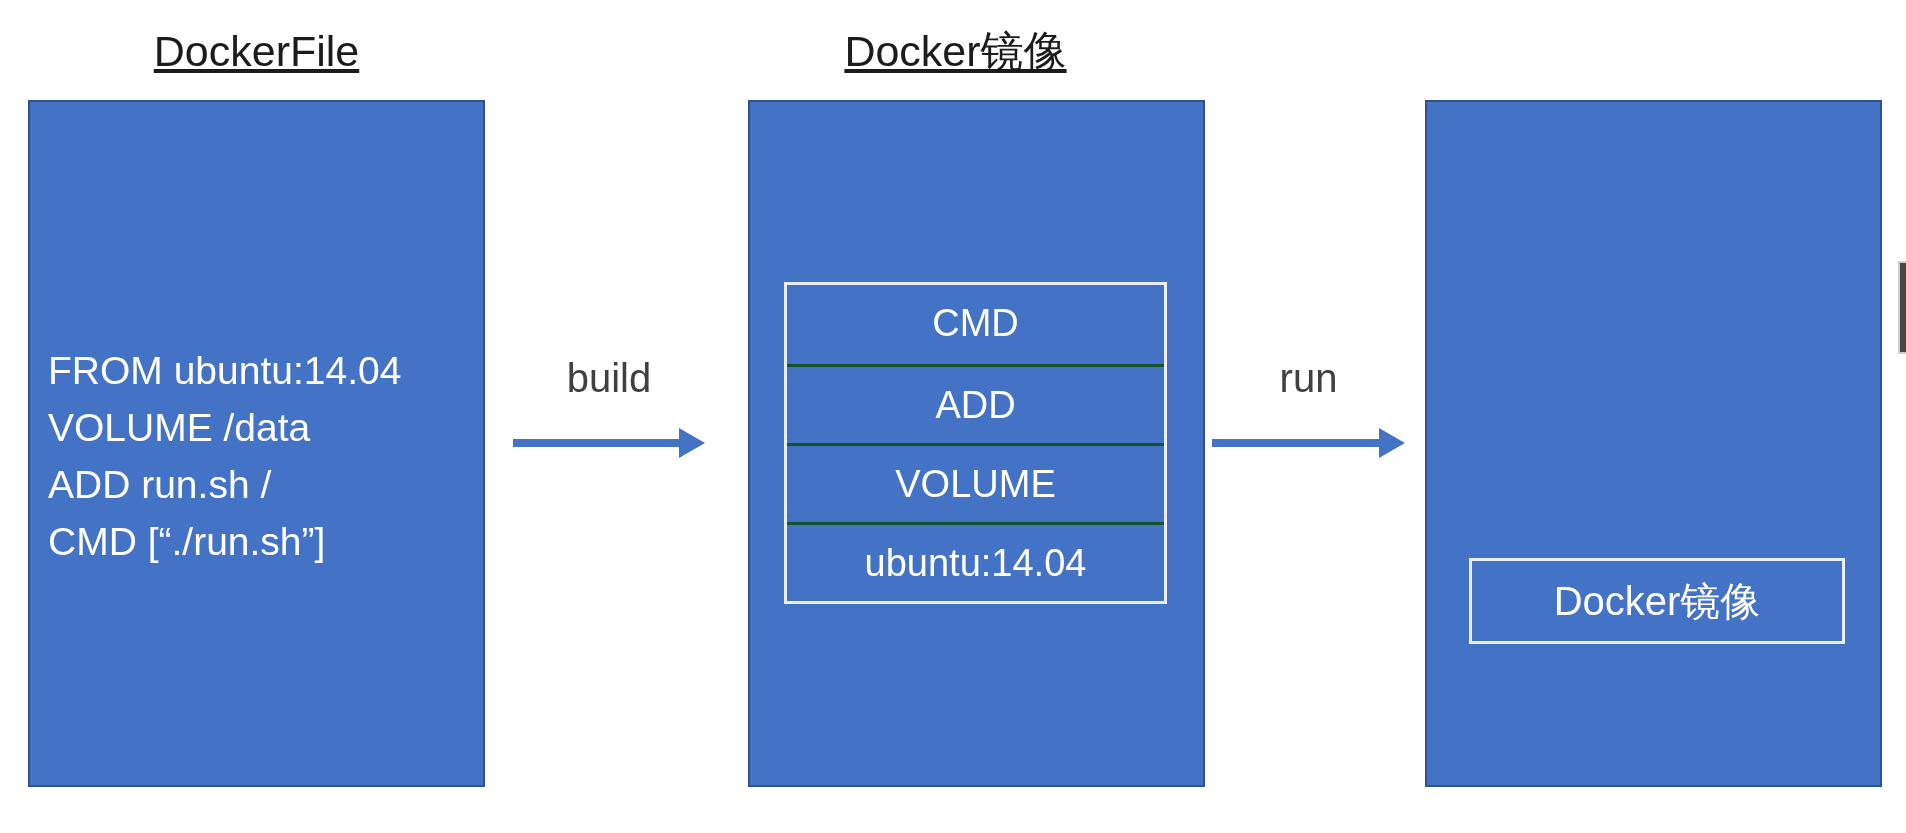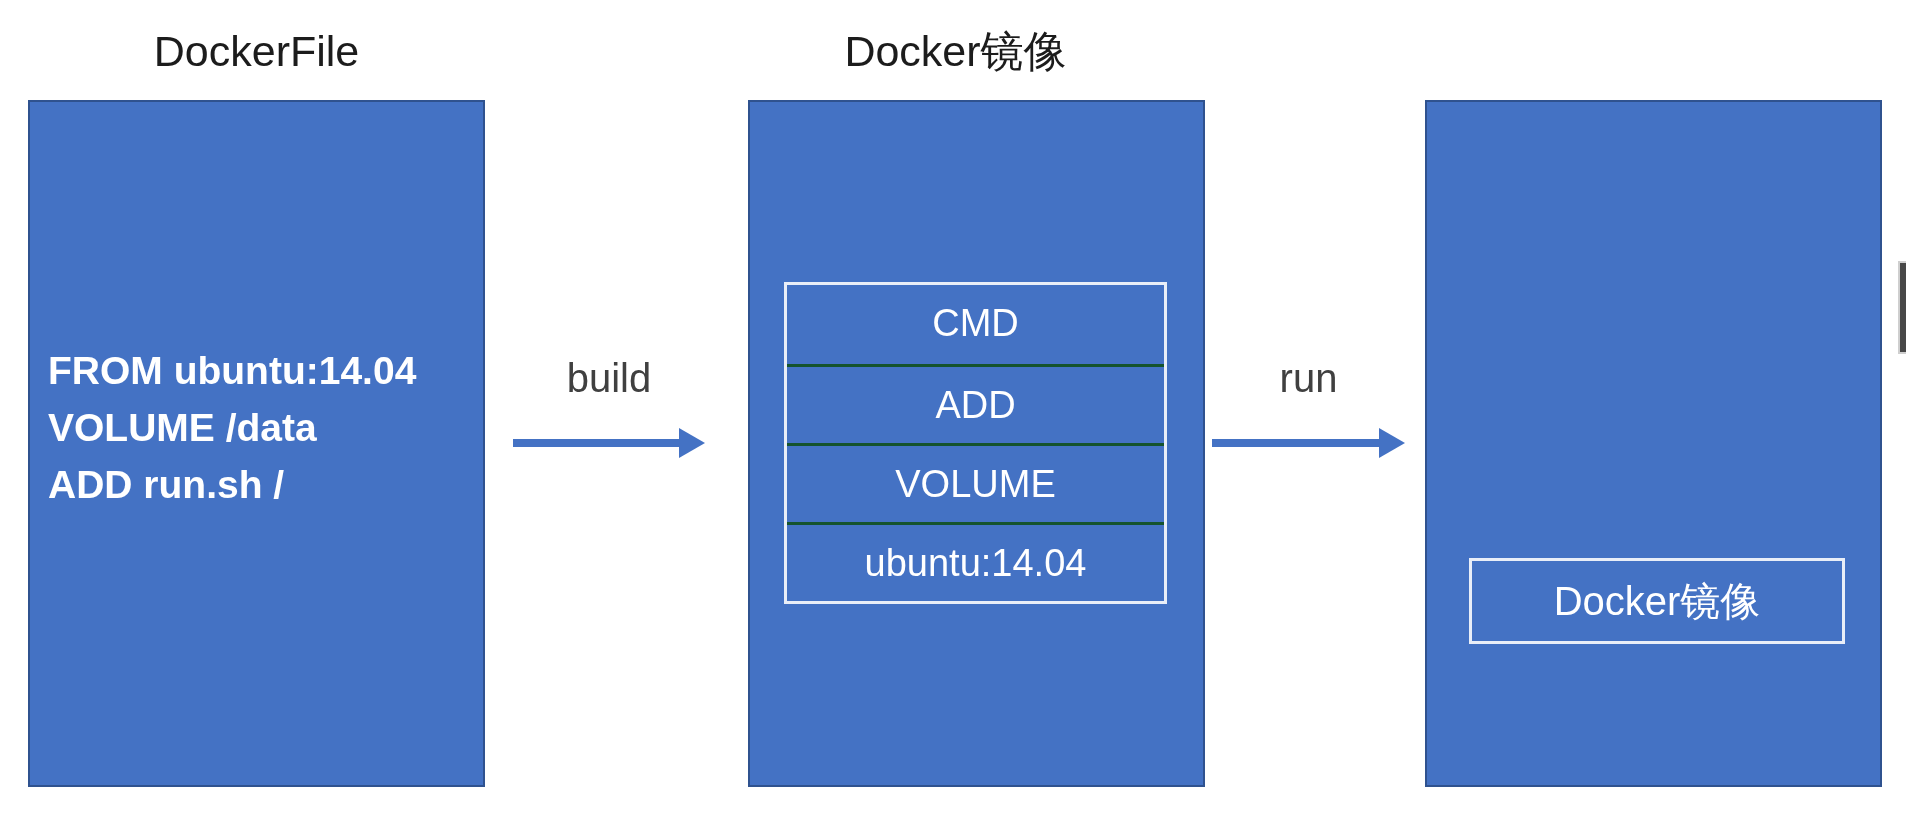--- a/index.html
+++ b/index.html
@@ -19,20 +19,21 @@
   
   .col-title {
     position: absolute;
     top: 24px;
     height: 54px;
     line-height: 54px;
     text-align: center;
     font-size: 43px;
     color: #1c1c1c;
     white-space: nowrap;
+    text-decoration: underline;
   }
   .col-title.t-left   { left: 28px;   width: 457px; }
   .col-title.t-middle { left: 728px;  width: 455px; }
   .col-title.t-right  { left: 1425px; width: 455px; }
 
   
   .big-box {
     position: absolute;
     top: 100px;
     height: 687px;
@@ -50,21 +51,20 @@
     left: 18px;
     top: 240px;
     right: 8px;
     color: #ffffff;
     font-size: 39px;
   }
   .instr-line {
     height: 57px;
     line-height: 57px;
     white-space: nowrap;
-    font-weight: bold;
   }
 
   
   .layer-table {
     position: absolute;
     left: 34px;
     top: 180px;
     width: 383px;
     height: 322px;
     border: 3px solid #e9eef8;
@@ -166,20 +166,21 @@
 <div class="canvas">
 
   <div class="col-title t-left">DockerFile</div>
   <div class="col-title t-middle">Docker镜像</div>
 
   <div class="big-box box-left">
     <div class="instructions">
       <div class="instr-line">FROM ubuntu:14.04</div>
       <div class="instr-line">VOLUME /data</div>
       <div class="instr-line">ADD run.sh /</div>
+      <div class="instr-line">CMD [“./run.sh”]</div>
     </div>
   </div>
 
   <div class="arrow-label lbl-build">build</div>
   <div class="arrow arr-build">
     <div class="shaft"></div>
     <div class="head"></div>
   </div>
 
   <div class="big-box box-middle">

